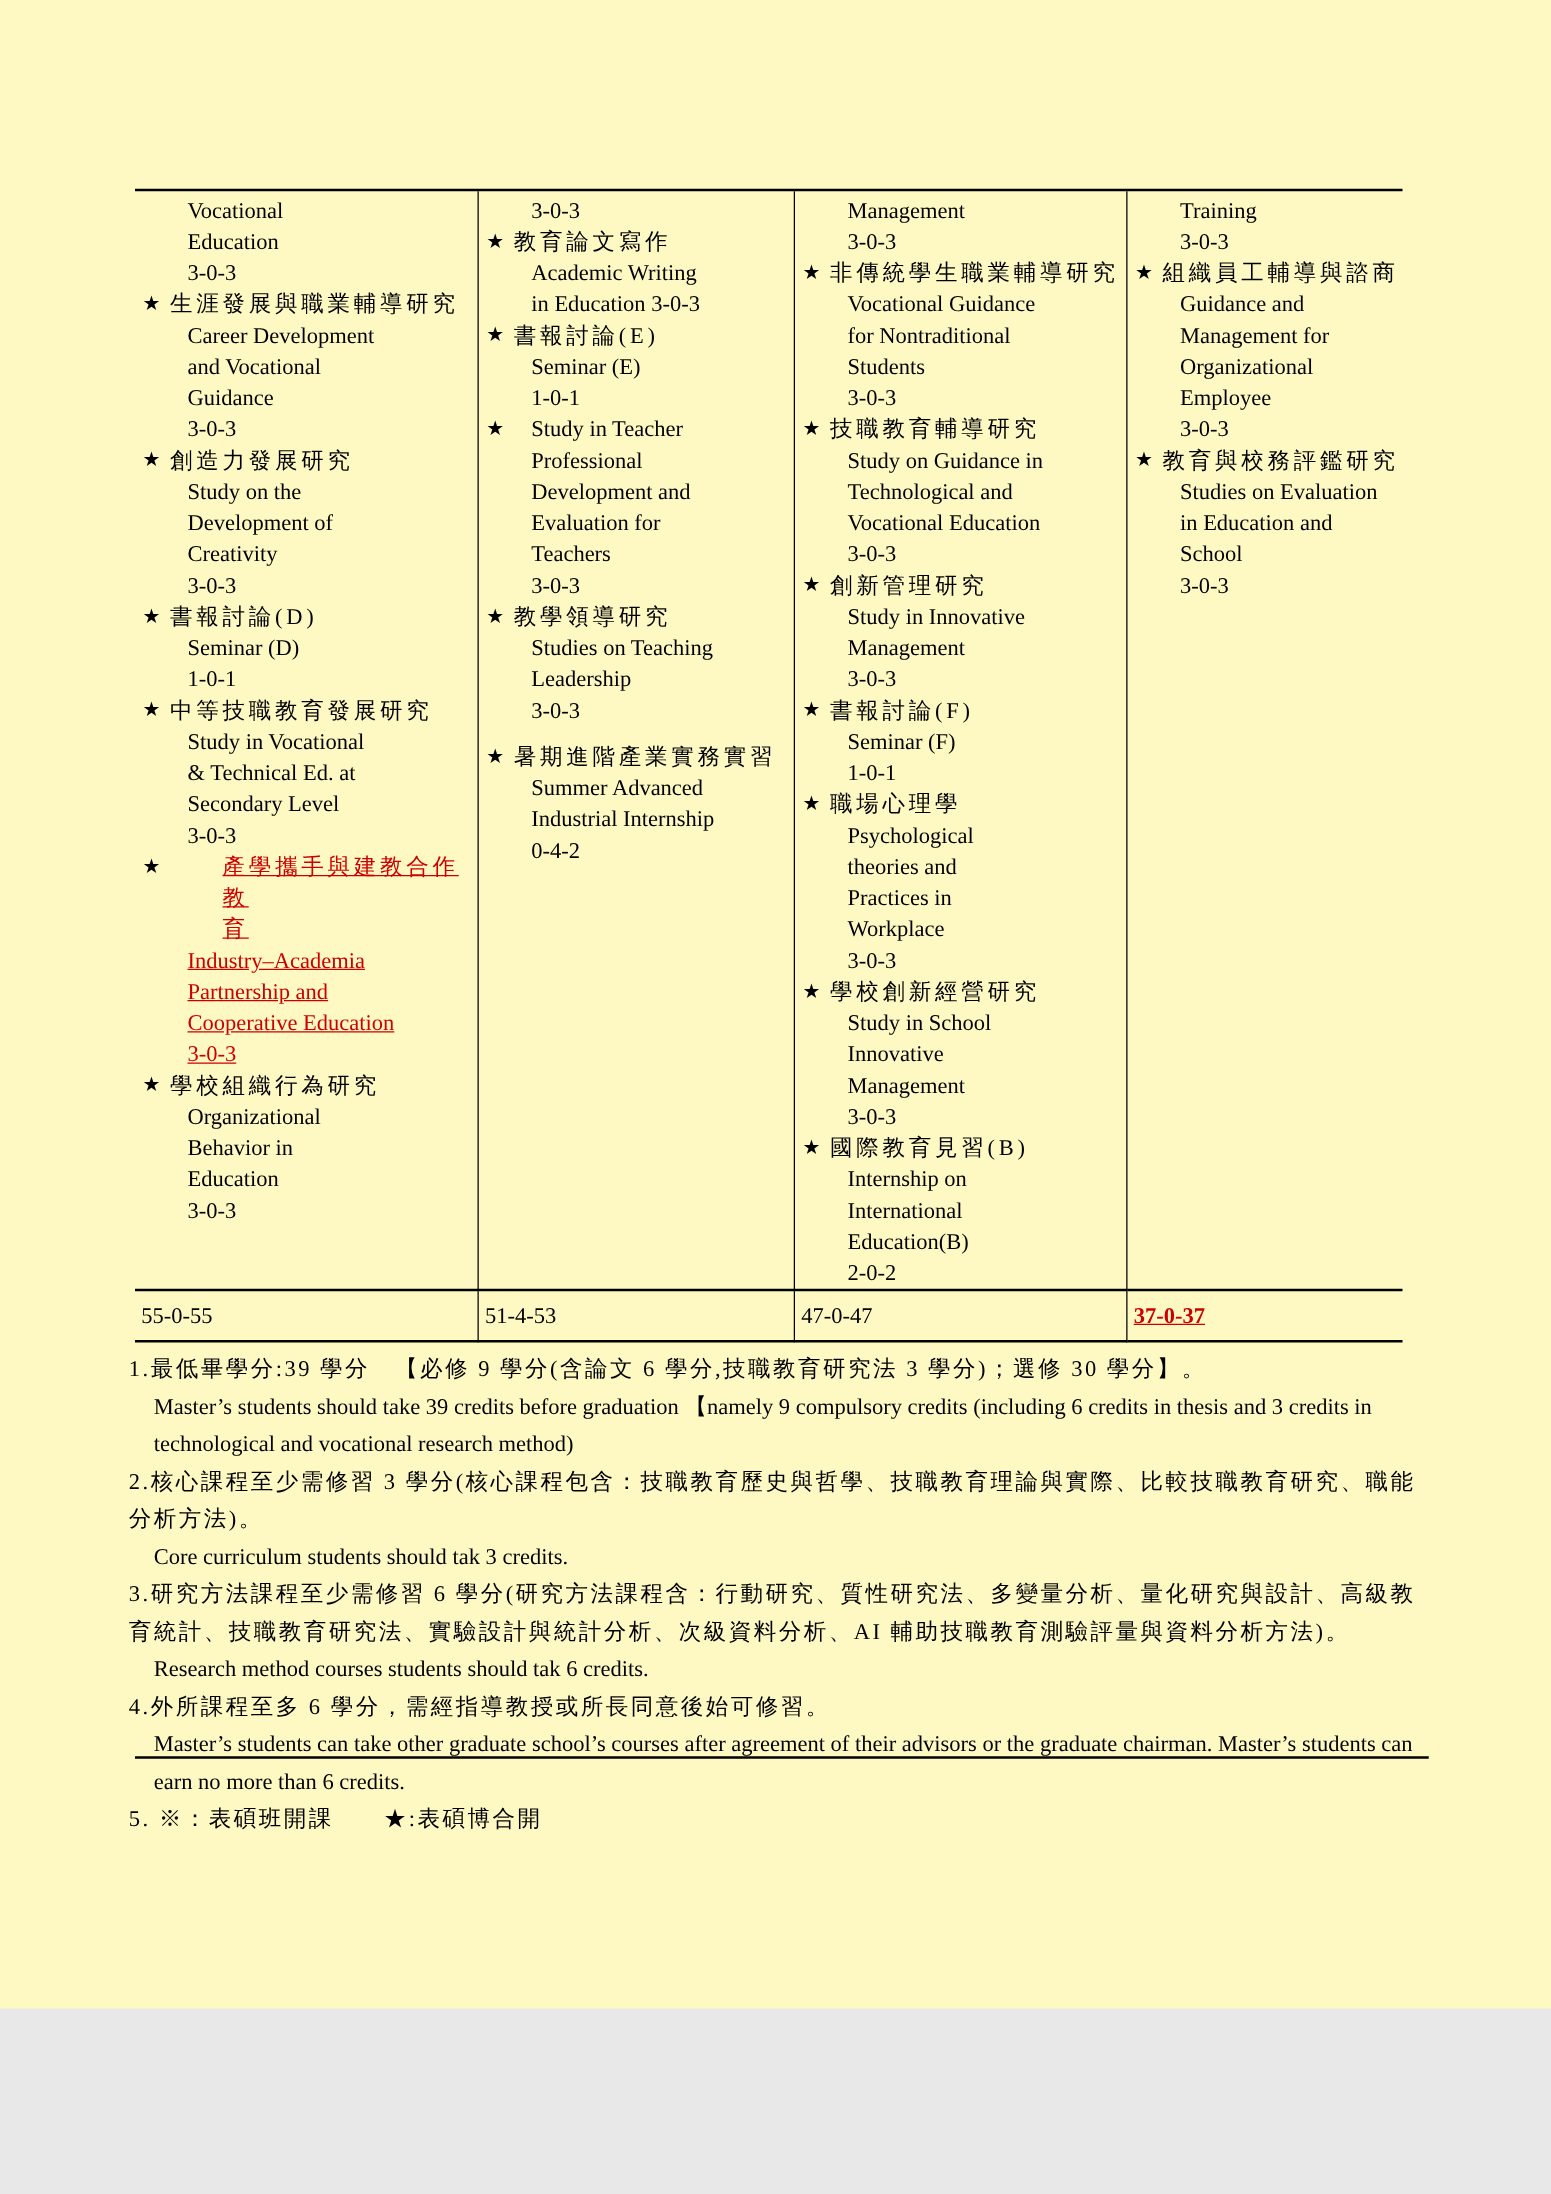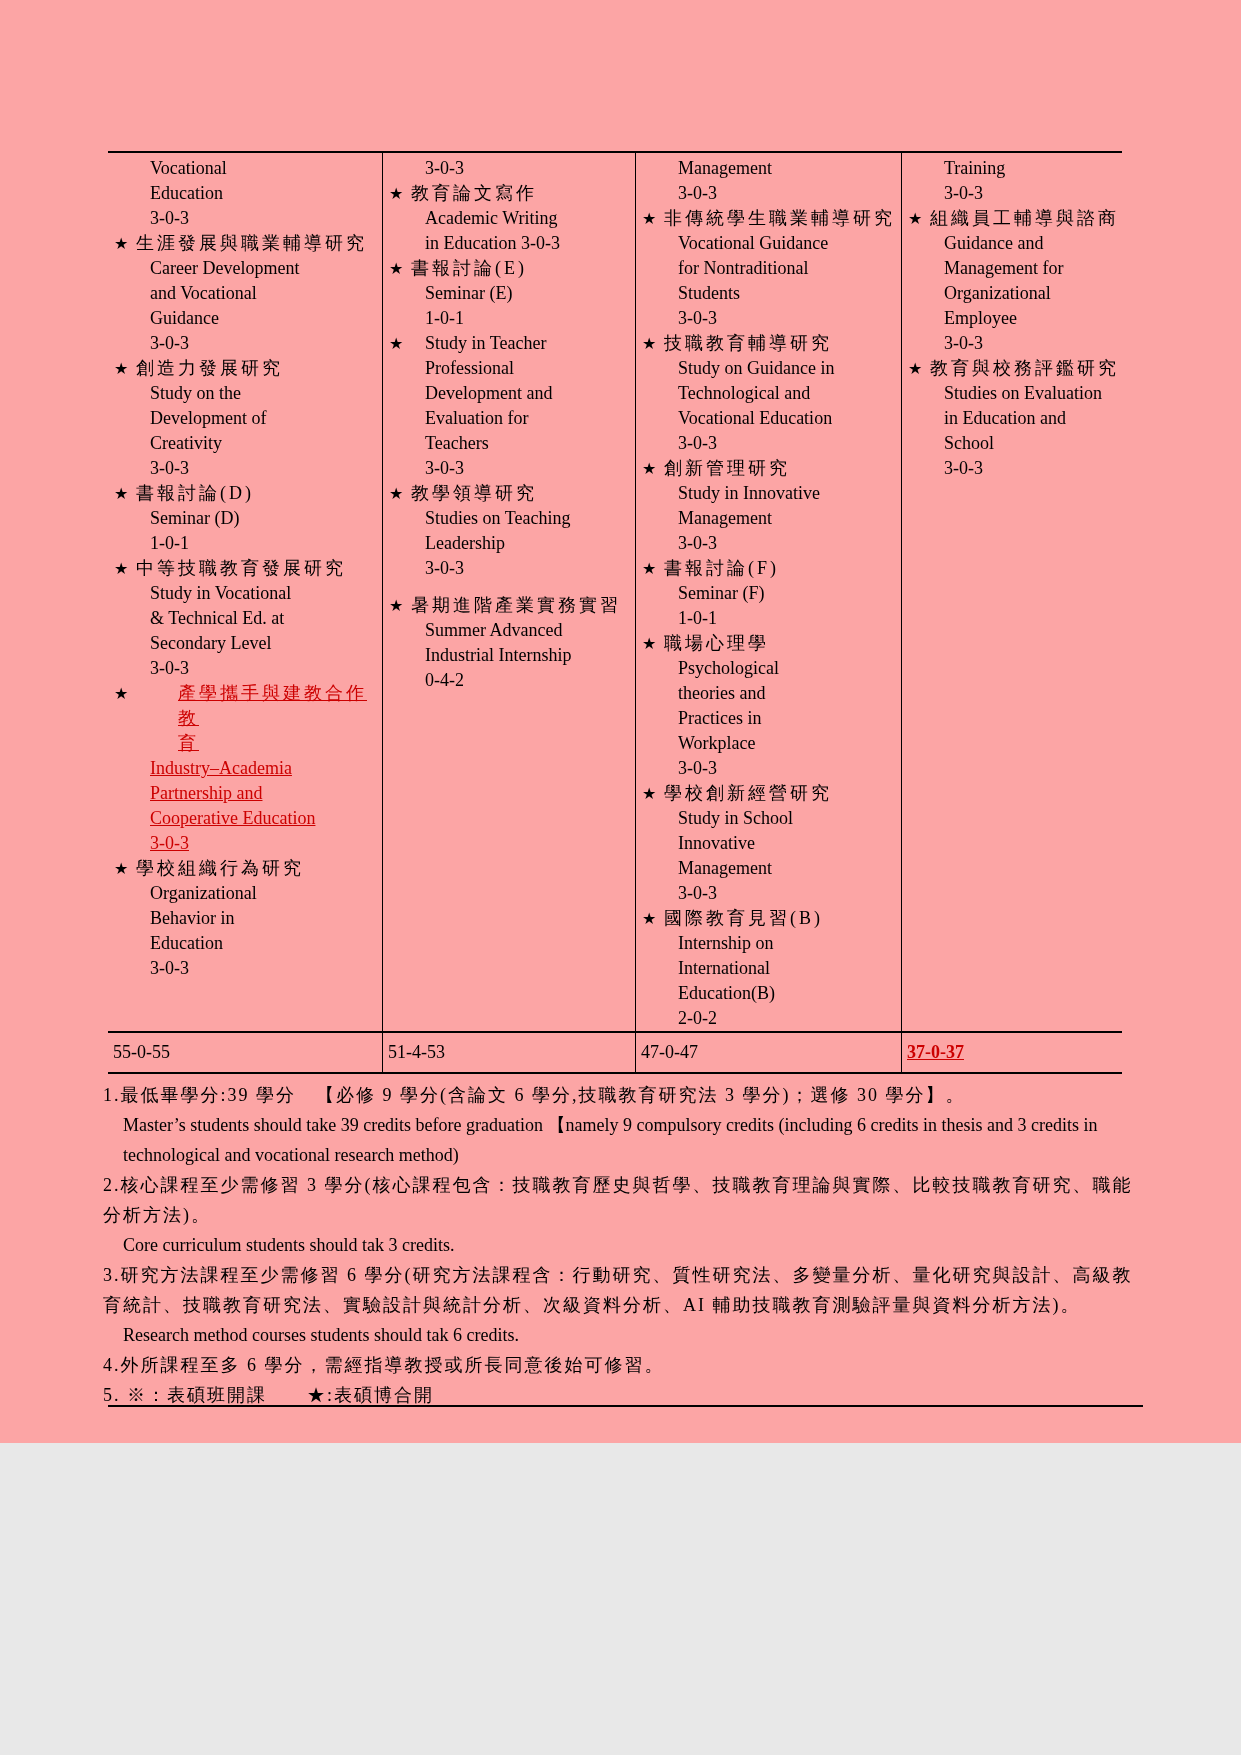--- a/index.html
+++ b/index.html
@@ -1,20 +1,20 @@
 <!DOCTYPE html>
 <html><head>
 <meta charset="utf-8">
 <style>
   html, body { margin: 0; padding: 0; background: #e8e8e8; }
   .page {
     position: relative;
     width: 1241px;
-    height: 1443px;
-    background: #fca5a5;
+    height: 1607px;
+    background: #fef9c3;
     color: #000000;
     font-family: "Liberation Serif", "DejaVu Serif", serif;
     overflow: hidden;
   }
   
   .course-table {
     position: absolute;
     left: 108px;
     top: 151px;
     width: 1014px;
@@ -276,19 +276,20 @@
       <div class="footnote">
         <div class="fn-zh">2.核心課程至少需修習 3 學分(核心課程包含：技職教育歷史與哲學、技職教育理論與實際、比較技職教育研究、職能分析方法)。</div>
         <div class="fn-en">Core curriculum students should tak 3 credits.</div>
       </div>
       <div class="footnote">
         <div class="fn-zh">3.研究方法課程至少需修習 6 學分(研究方法課程含：行動研究、質性研究法、多變量分析、量化研究與設計、高級教育統計、技職教育研究法、實驗設計與統計分析、次級資料分析、AI 輔助技職教育測驗評量與資料分析方法)。</div>
         <div class="fn-en">Research method courses students should tak 6 credits.</div>
       </div>
       <div class="footnote">
         <div class="fn-zh">4.外所課程至多 6 學分，需經指導教授或所長同意後始可修習。</div>
+        <div class="fn-en">Master’s students can take other graduate school’s courses after agreement of their advisors or the graduate chairman. Master’s students can earn no more than 6 credits.</div>
       </div>
       <div class="footnote">
         <div class="fn-zh">5. ※：表碩班開課　　★:表碩博合開</div>
       </div>
     </div>
   <div class="end-rule"></div>
 </div>
 
 </body></html>

